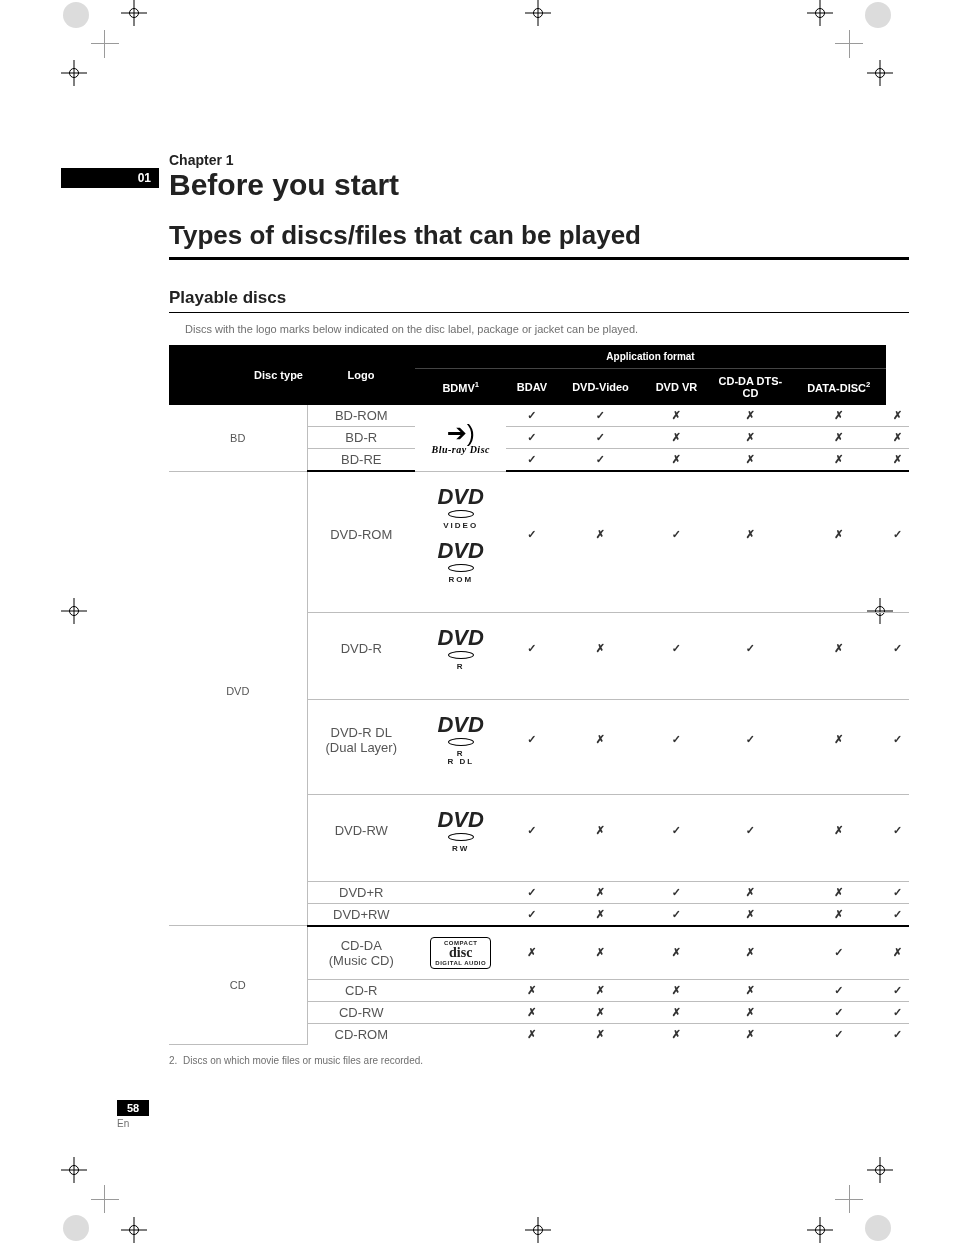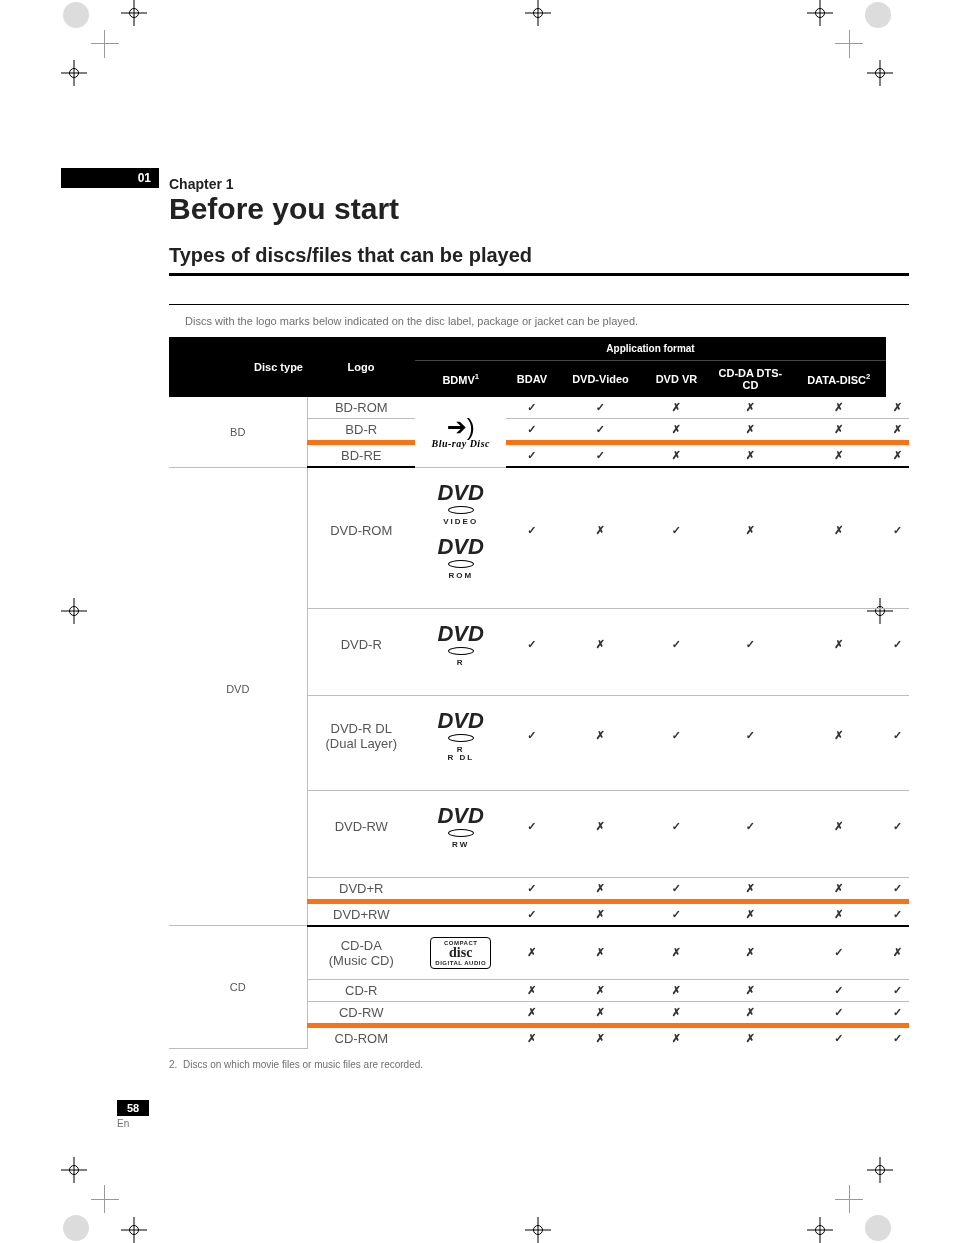--- a/index.html
+++ b/index.html
@@ -7,45 +7,45 @@
   
   .reg{position:absolute;width:26px;height:26px}
   .reg::before,.reg::after{content:"";position:absolute;background:#000}
   .reg::before{left:50%;top:0;width:1px;height:100%;transform:translateX(-.5px)}
   .reg::after{top:50%;left:0;height:1px;width:100%;transform:translateY(-.5px)}
   .reg span{position:absolute;left:50%;top:50%;width:8px;height:8px;border:1px solid #000;border-radius:50%;transform:translate(-50%,-50%)}
   .corner{position:absolute;width:26px;height:26px;border-radius:50%;background:#dcdcdc}
   .trim-h{position:absolute;height:1px;background:#9a9a9a;width:28px}
   .trim-v{position:absolute;width:1px;background:#9a9a9a;height:28px}
 
-  .content{position:absolute;left:108px;top:176px;width:740px}
+  .content{position:absolute;left:108px;top:152px;width:740px}
 
   .chap-tab{position:absolute;left:0;top:168px;height:20px;width:98px;background:#000;color:#fff;
             font-weight:bold;font-size:12px;display:flex;align-items:center;justify-content:flex-end;padding-right:8px;box-sizing:border-box}
 
   .chapter-label{font-weight:bold;font-size:14px}
   h1{margin:0 0 18px 0;font-size:30px;font-weight:800}
-  h2{margin:0 0 4px 0;font-size:20px;font-weight:800}
+  h2{margin:0 0 4px 0;font-size:26px;font-weight:800}
   .thick{border:0;border-top:3px solid #000;margin:6px 0 28px 0}
   h3{margin:0 0 4px 0;font-size:17px;font-weight:800}
   .thin{border:0;border-top:1.5px solid #000;margin:4px 0 10px 0}
   .intro{color:#6f6f6f;font-size:11px;margin:0 0 10px 16px}
 
   table{width:100%;border-collapse:collapse;font-size:11px}
   thead{background:#000;color:#fff}
   thead th{font-weight:bold;padding:6px 4px;text-align:center}
   thead th.dt{width:130px;text-align:right}
   thead th.lg{width:100px;}
   thead th.af{font-size:10px}
   .super-row th{border-bottom:1px solid #444}
   .super-row th:first-child,.super-row th:nth-child(2){border-bottom:none}
 
   td{padding:3px 4px;text-align:center;color:#555}
   tr.mid td{border-top:1px solid #bdbdbd;border-bottom:1px solid #bdbdbd}
-  tr.top td{border-top:5px solid #f97316}
+  tr.top td{border-top:1px solid #f97316}
   tr.bot td{border-bottom:1px solid #bdbdbd}
   tr.tall td{padding-top:14px;padding-bottom:28px}
   tr.low td{padding-top:10px;padding-bottom:10px}
   td.cat{color:#555;font-size:11px;border-right:1px solid #bdbdbd}
   td.disc{color:#555;font-size:13px}
   td.logo{color:#222}
   .group-end td{border-bottom:2px solid #000}
 
   
   .logo-bluray{display:inline-block;text-align:center;color:#000;line-height:1}
@@ -129,20 +129,21 @@
 
   <div class="chap-tab">01</div>
 
   <div class="content">
     <div class="chapter-label">Chapter 1</div>
     <h1>Before you start</h1>
 
     <h2>Types of discs/files that can be played</h2>
     <hr class="thick">
 
+    <h3>Playable discs</h3>
     <hr class="thin">
 
     <p class="intro">Discs with the logo marks below indicated on the disc label, package or jacket can be played.</p>
 
     <table>
       <thead>
         <tr class="super-row">
           <th class="dt" rowspan="2">Disc type</th>
           <th class="lg" rowspan="2">Logo</th>
           <th class="af" colspan="6">Application format</th>

